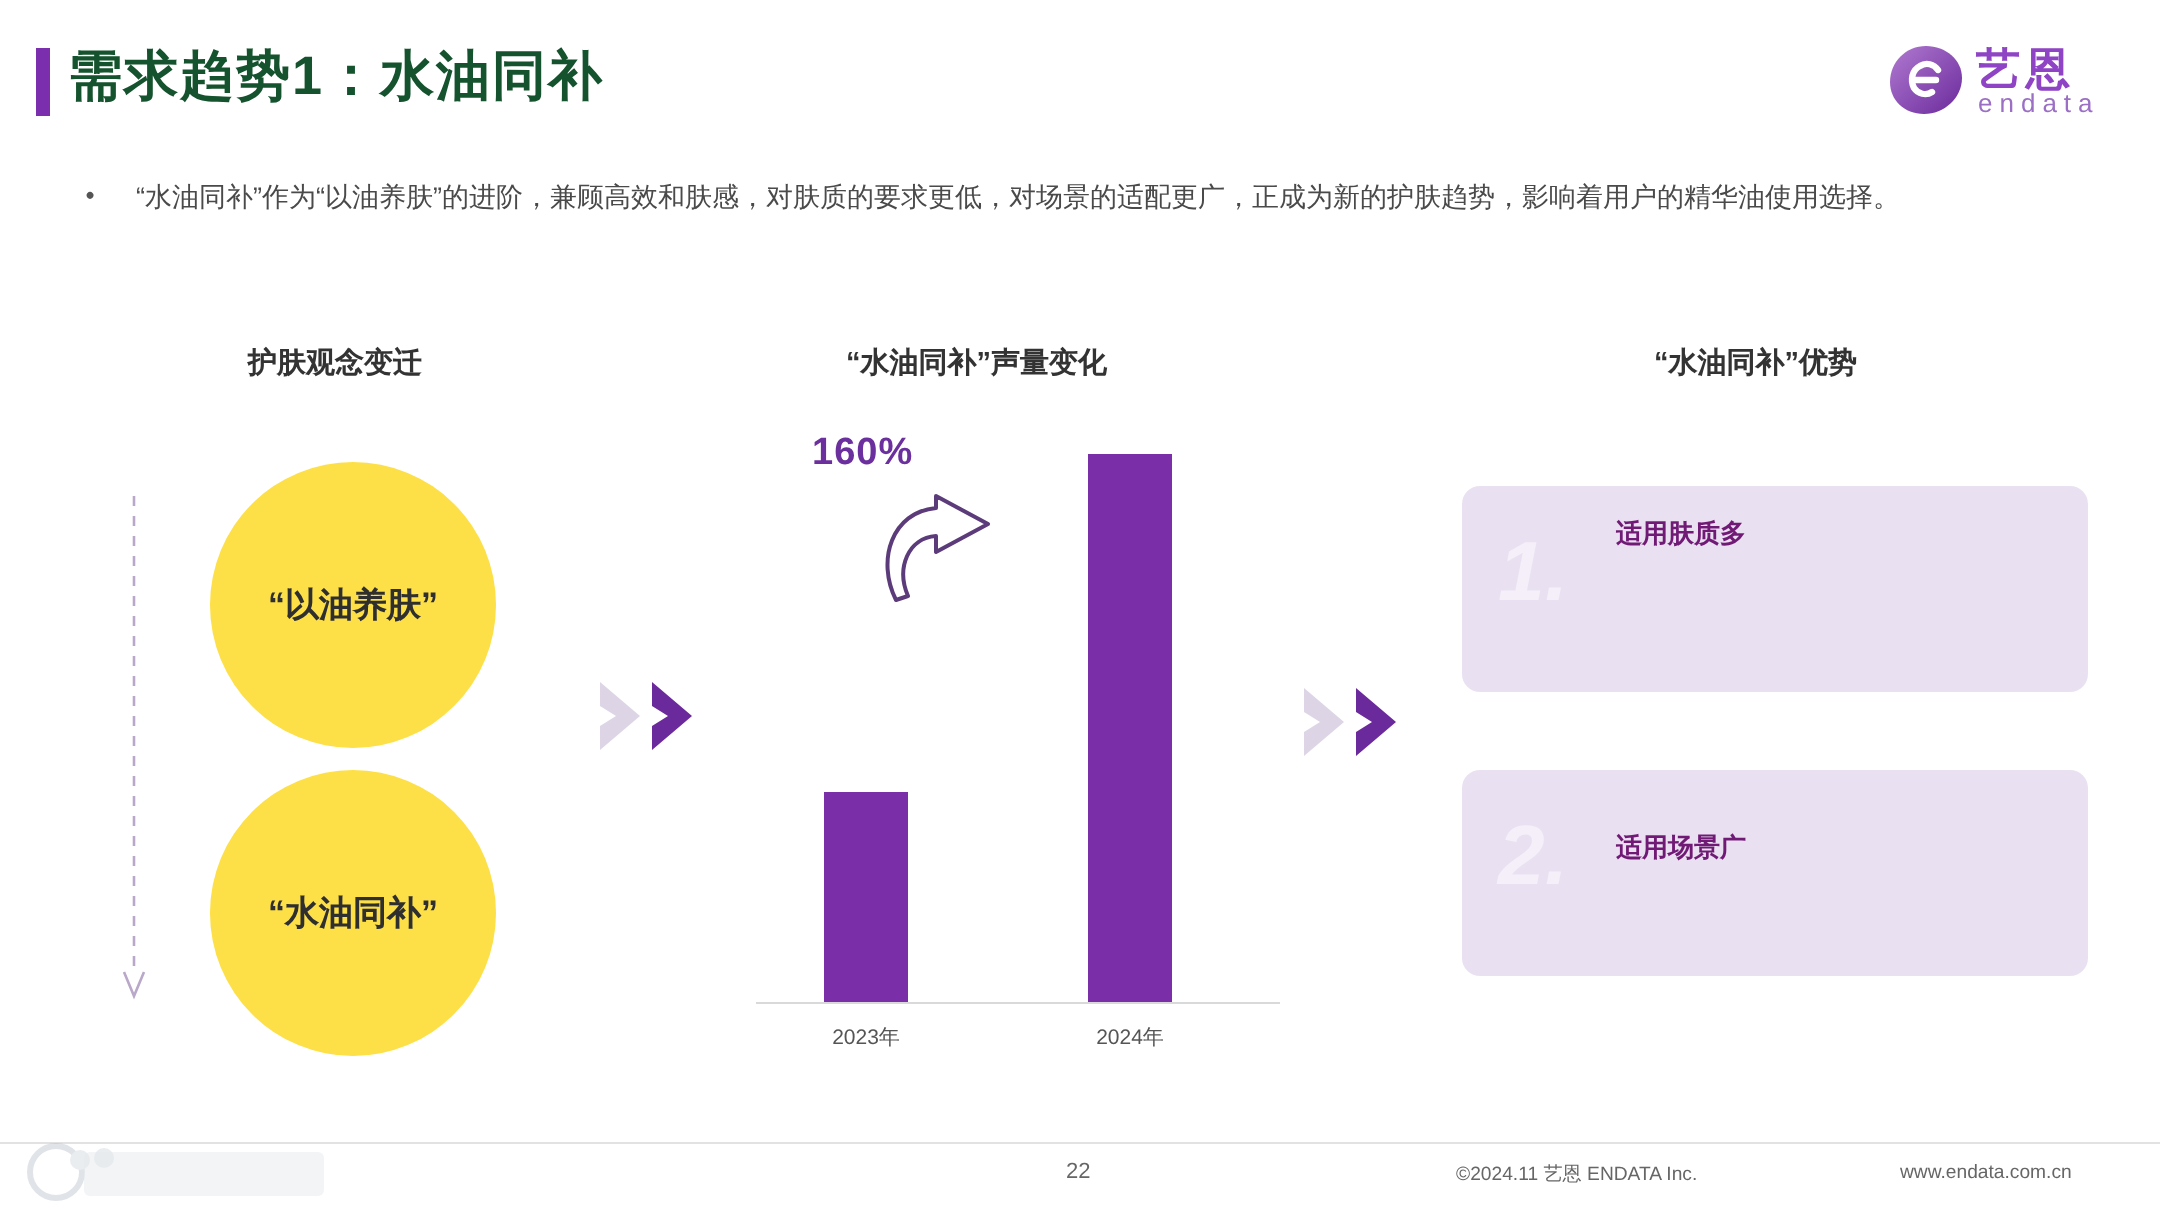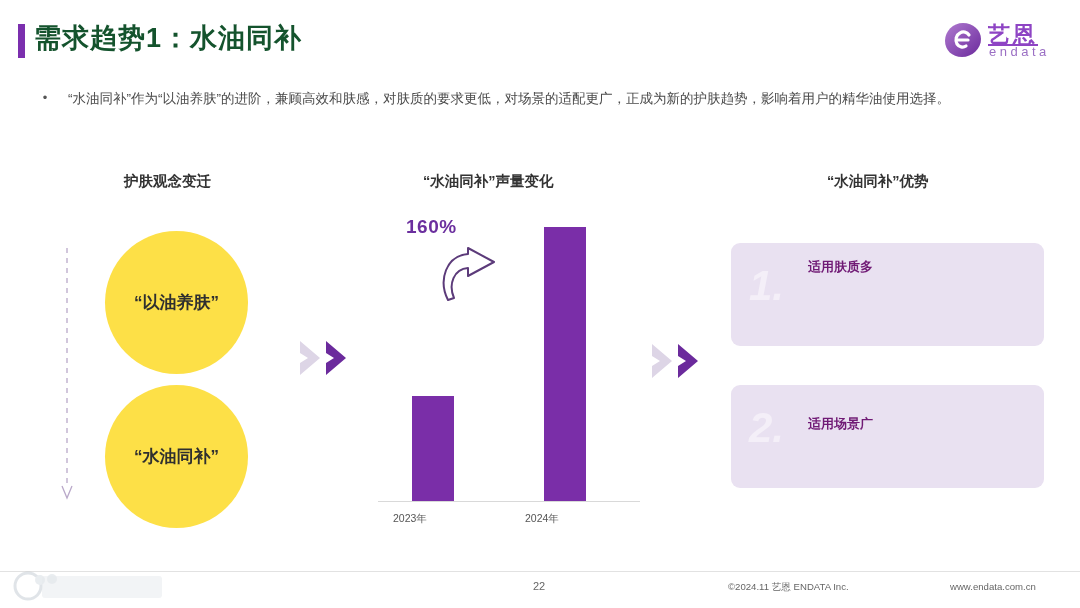--- a/index.html
+++ b/index.html
@@ -23,21 +23,21 @@
     font-size:27px;font-weight:bold;color:#14532d;
     letter-spacing:1px;white-space:nowrap;
   }
 
   
   .logo{position:absolute;right:18px;top:18px;width:118px;height:48px;}
   .logo-mark{position:absolute;left:0;top:4px;width:38px;height:36px;}
   .logo-cn{
     position:absolute;left:44px;top:2px;
     font-size:22px;font-weight:bold;
-    color:#8e44c4;letter-spacing:3px;white-space:nowrap;text-decoration:underline;
+    color:#8e44c4;letter-spacing:3px;white-space:nowrap;
   }
   .logo-en{
     position:absolute;left:45px;top:26px;
     font-size:13px;color:#9b6fc4;letter-spacing:3.5px;white-space:nowrap;
   }
 
   
   .lead{position:absolute;left:36px;top:88px;width:960px;display:flex;}
   .lead-bullet{color:#555;font-size:13px;line-height:19px;width:18px;flex:none;text-align:center;}
   .lead-text{
@@ -78,21 +78,21 @@
   }
   .chart-curve{position:absolute;left:58px;top:36px;width:66px;height:58px;}
   .axis{
     position:absolute;left:0;bottom:38px;width:262px;height:1px;background:#d9d9d9;
   }
   .bar{position:absolute;bottom:39px;background:#7a2ea8;}
   #bar-2023{left:34px;width:42px;height:105px;}
   #bar-2024{left:166px;width:42px;height:274px;}
   .bar-label{
     position:absolute;bottom:14px;font-size:10.5px;color:#555;
-    width:80px;
+    width:80px;text-align:center;
   }
   #lbl-2023{left:15px;}
   #lbl-2024{left:147px;}
 
   
   .card{
     position:absolute;left:731px;width:313px;border-radius:9px;
     background:#e9e1f1;
   }
   #card-1{top:243px;height:103px;}

